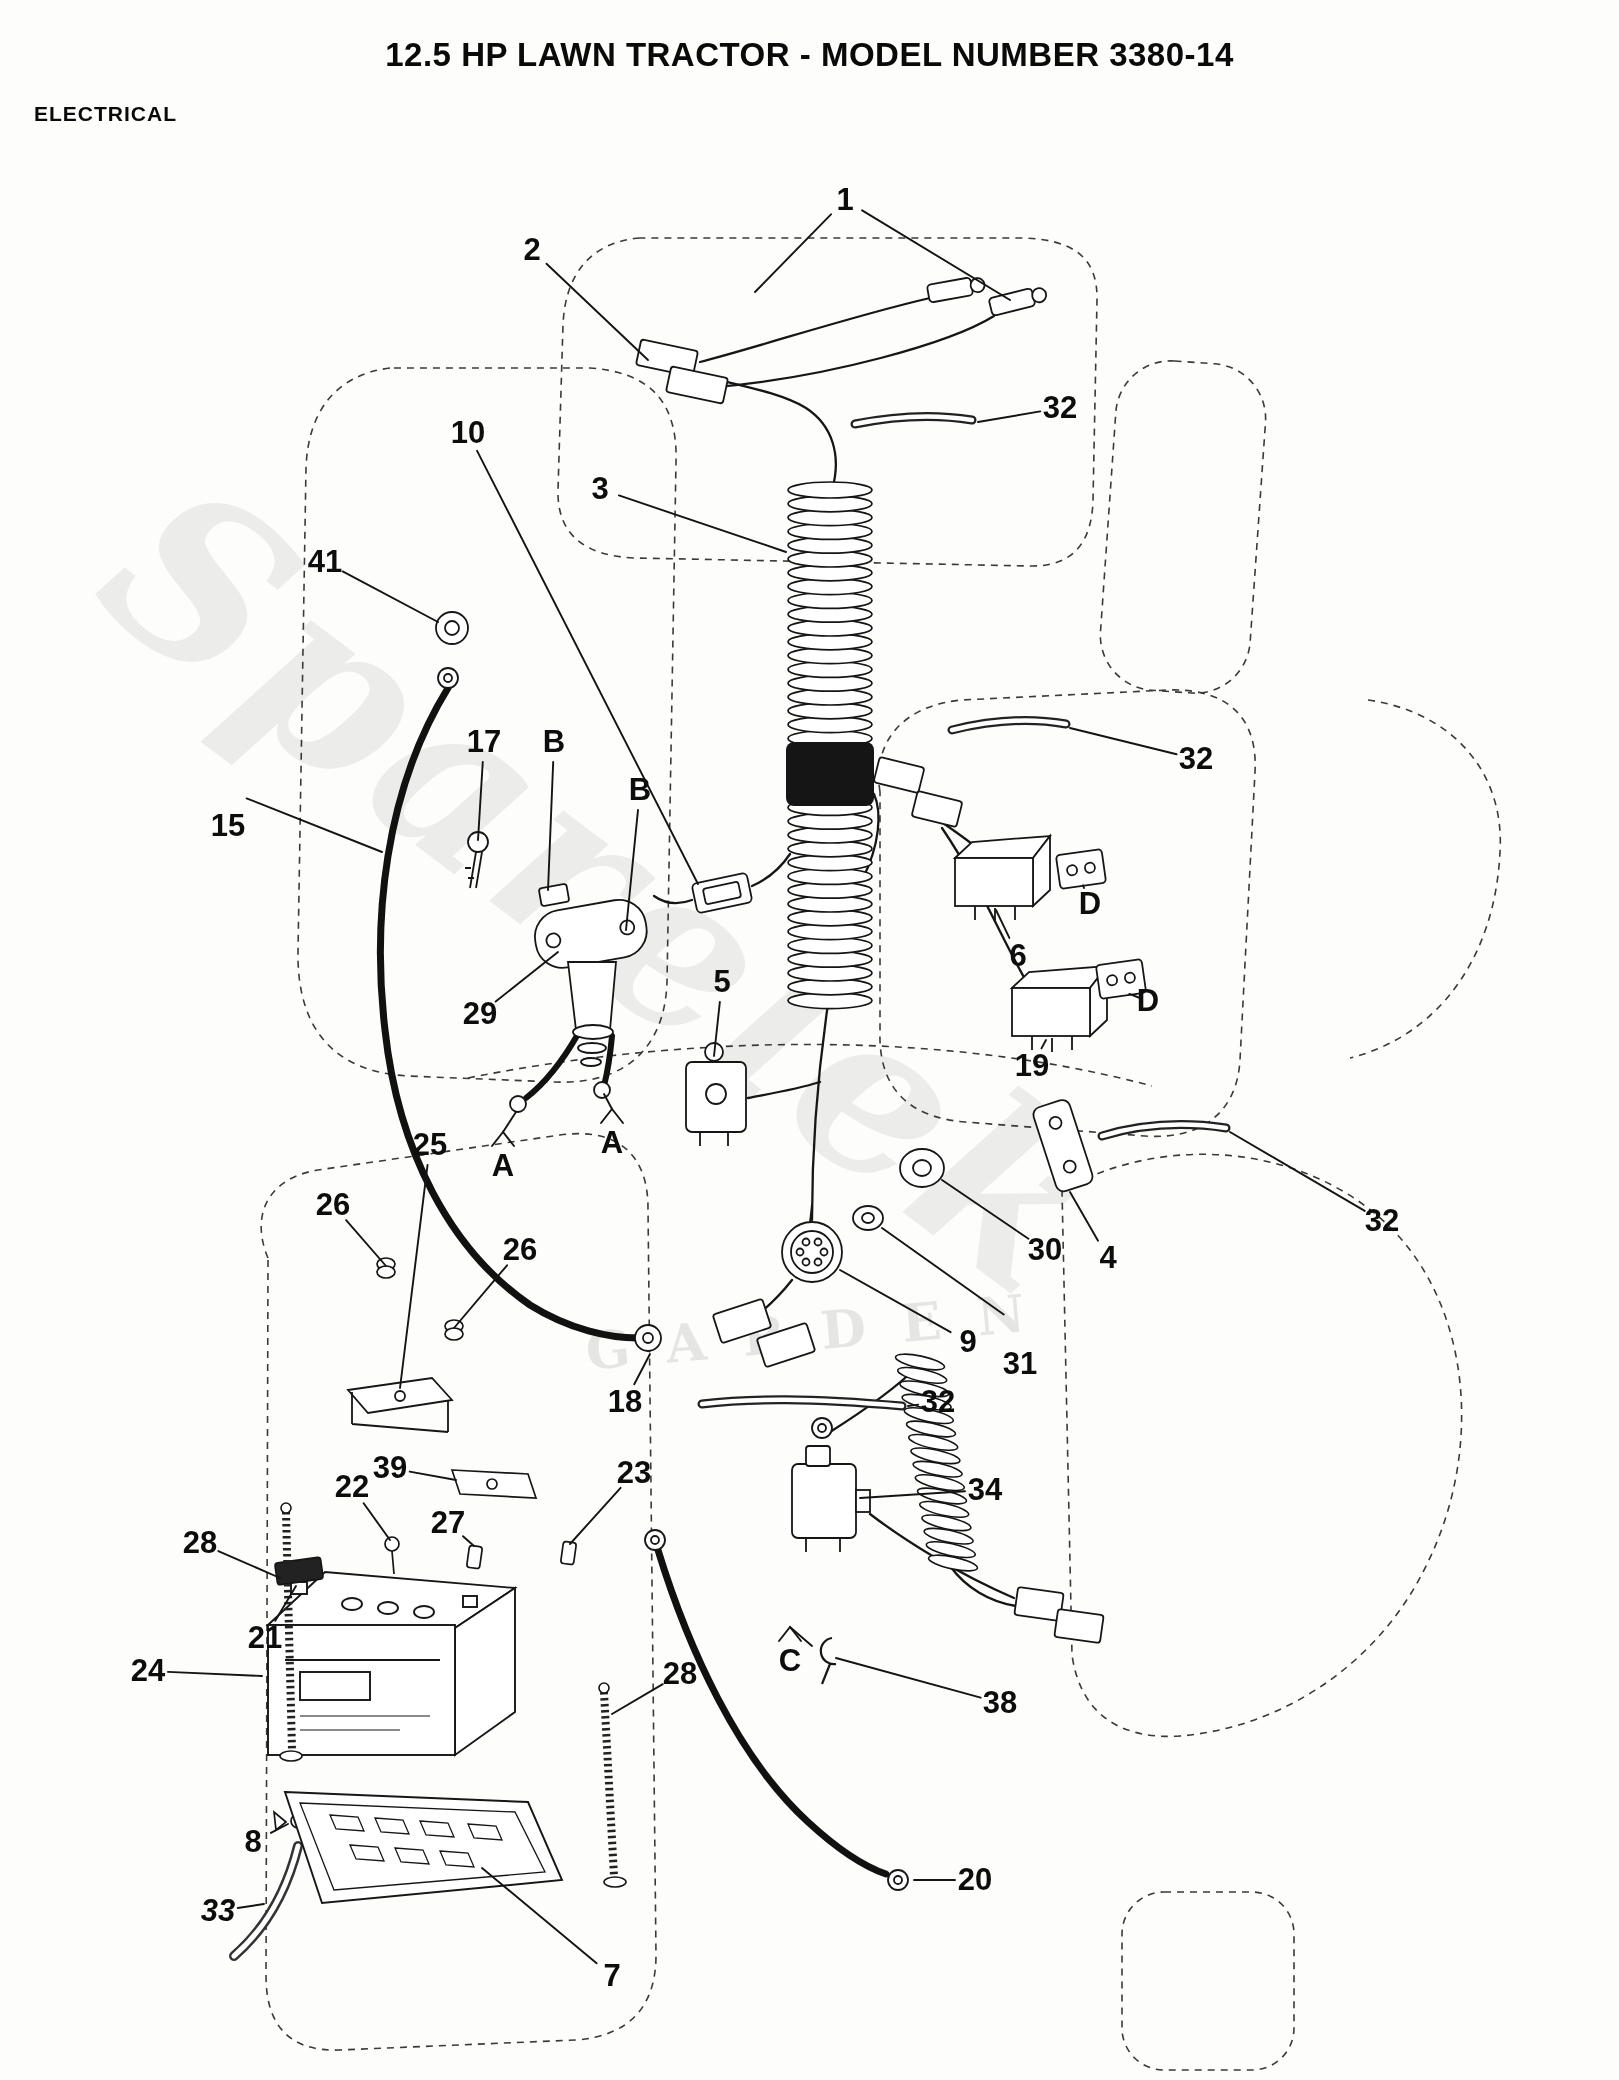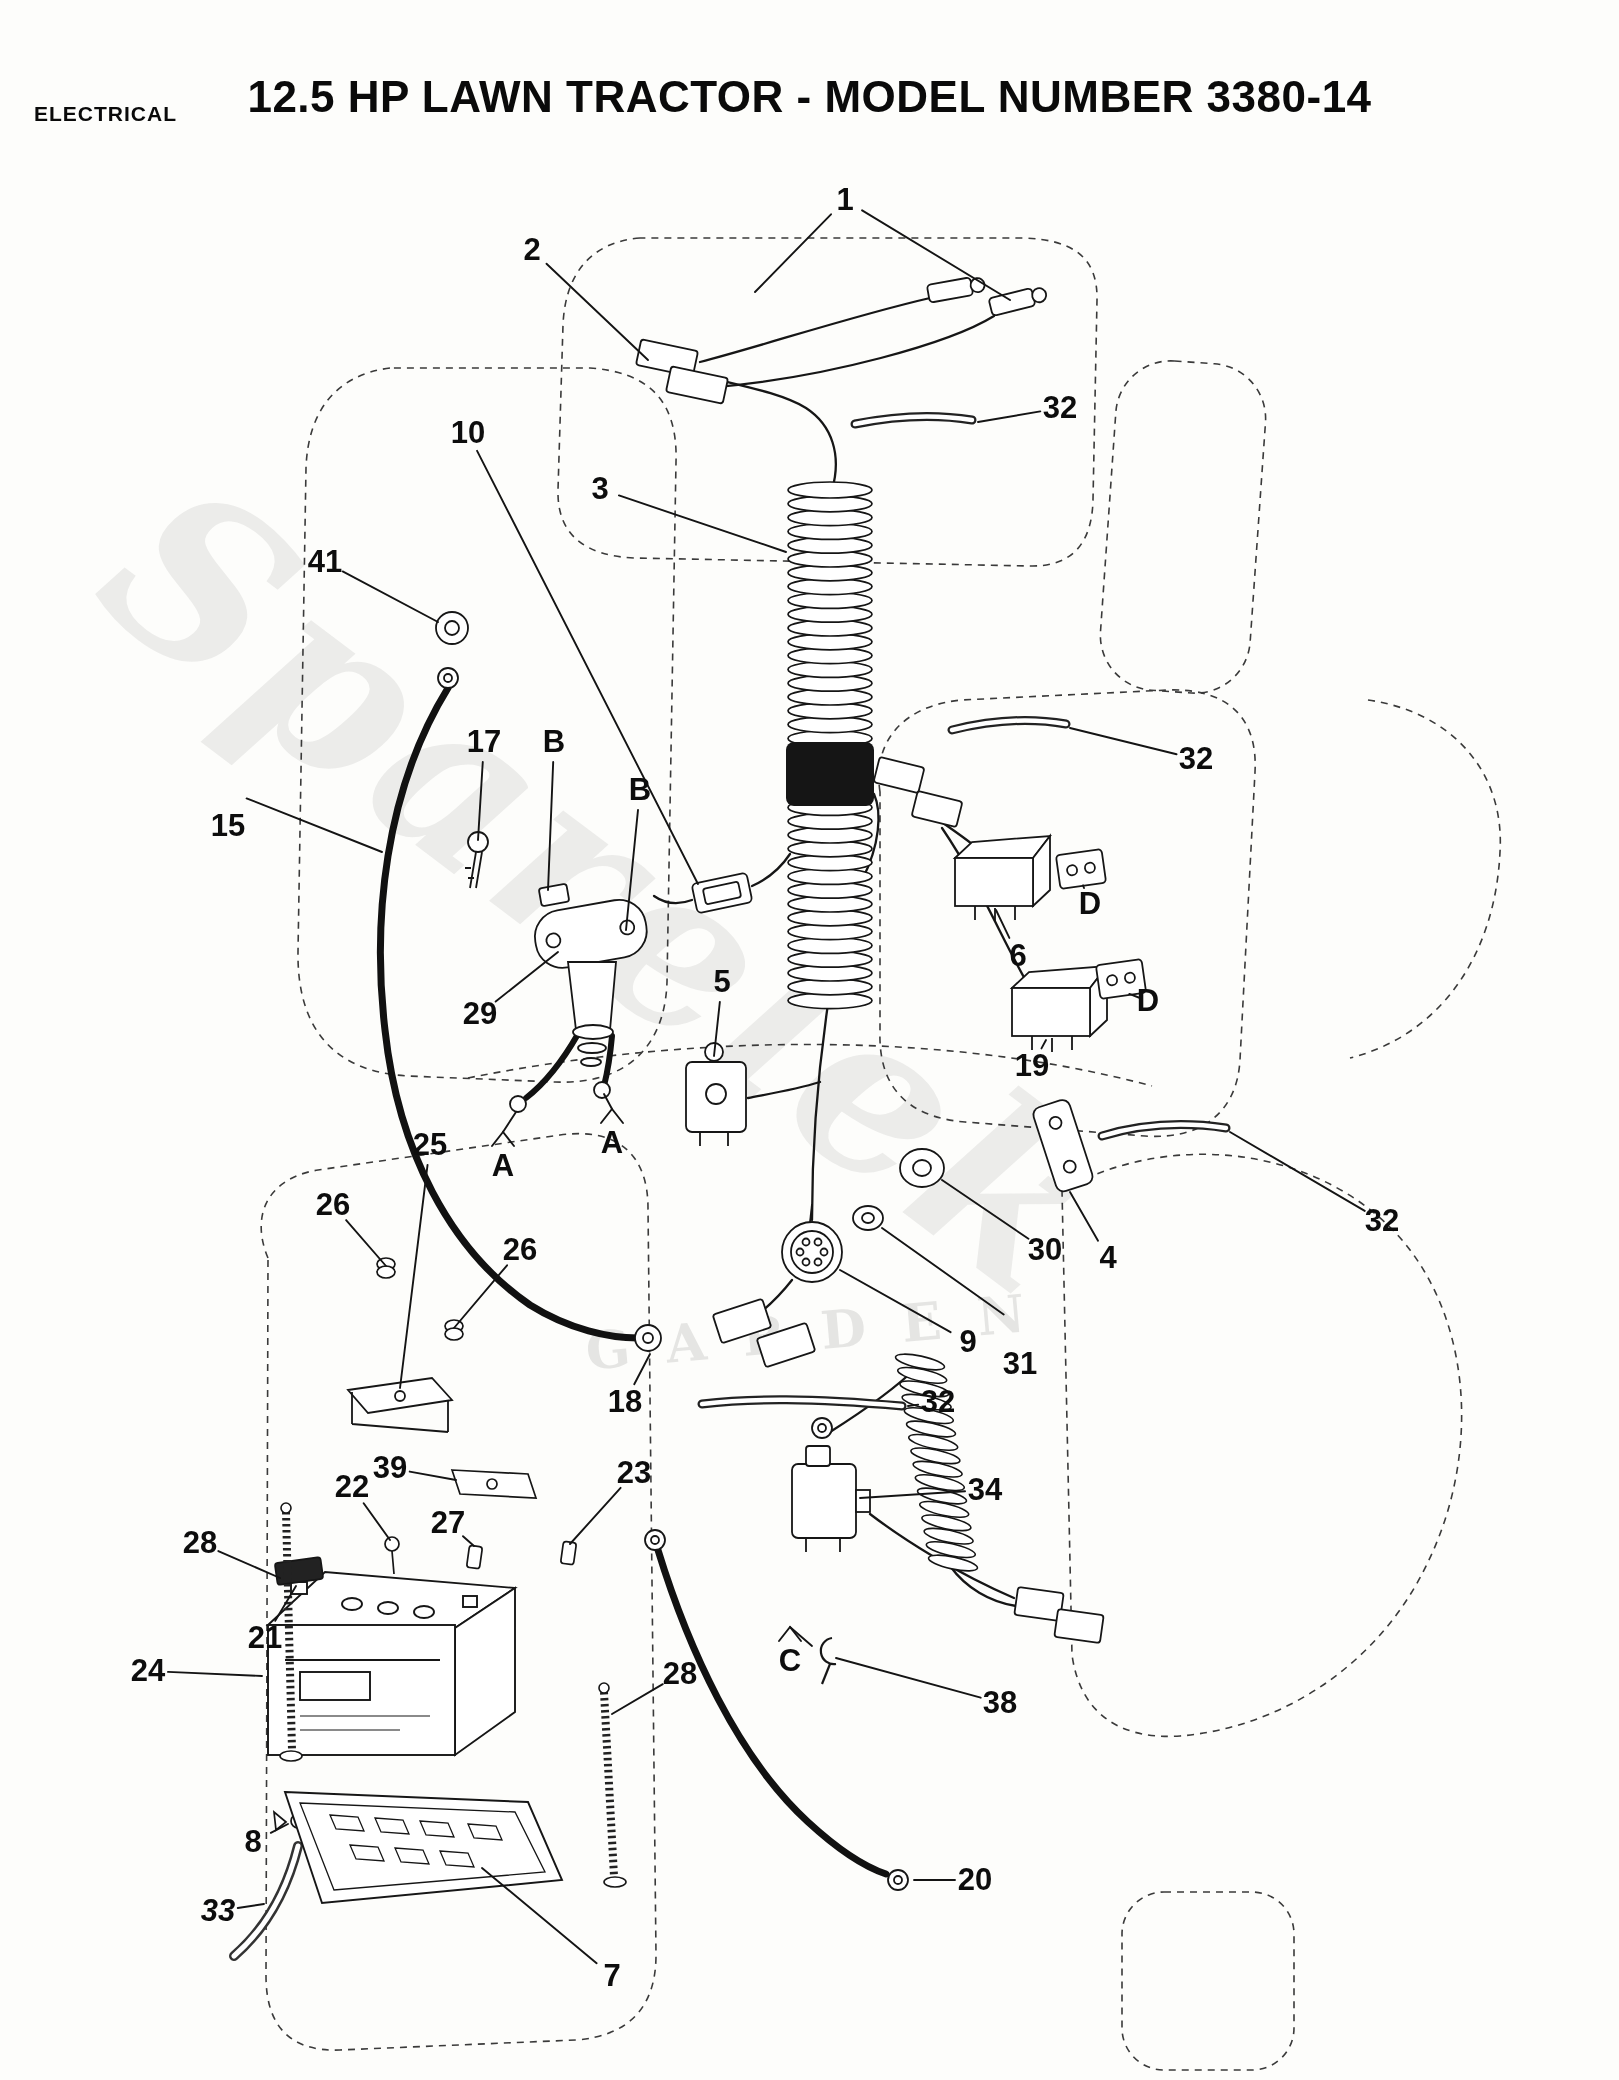--- a/index.html
+++ b/index.html
@@ -1,19 +1,19 @@
 <!DOCTYPE html>
 <html><head>
 <meta charset="utf-8">
 <style>
   html,body{margin:0;padding:0;background:#888;}
   .page{position:relative;width:1619px;height:2080px;margin:0 auto;background:#fdfdfb;overflow:hidden;
         font-family:"Liberation Sans",sans-serif;color:#0a0a0a;}
   .title{position:absolute;top:36px;left:0;width:100%;text-align:center;
-         font-size:44px;font-weight:bold;letter-spacing:.5px;margin-top:36px;}
+         font-size:33px;font-weight:bold;letter-spacing:.5px;}
   .section{position:absolute;top:102px;left:34px;font-size:21px;font-weight:bold;letter-spacing:1px;}
   .watermark{position:absolute;pointer-events:none;font-family:"DejaVu Serif",serif;}
   .wm-main{left:215px;top:430px;font-size:225px;font-weight:bold;font-style:italic;letter-spacing:8px;
            transform:rotate(37deg);transform-origin:left top;color:rgba(70,70,70,0.09);}
   .wm-sub{left:585px;top:1300px;font-size:52px;font-weight:bold;letter-spacing:36px;
           transform:rotate(-5deg);color:rgba(70,70,70,0.13);}
   svg.art{position:absolute;left:0;top:0;}
   #callouts{position:absolute;left:0;top:0;width:100%;height:100%;}
   .callout{position:absolute;transform:translate(-50%,-50%);font-size:31px;font-weight:bold;color:#0d0d0d;}
 </style>

